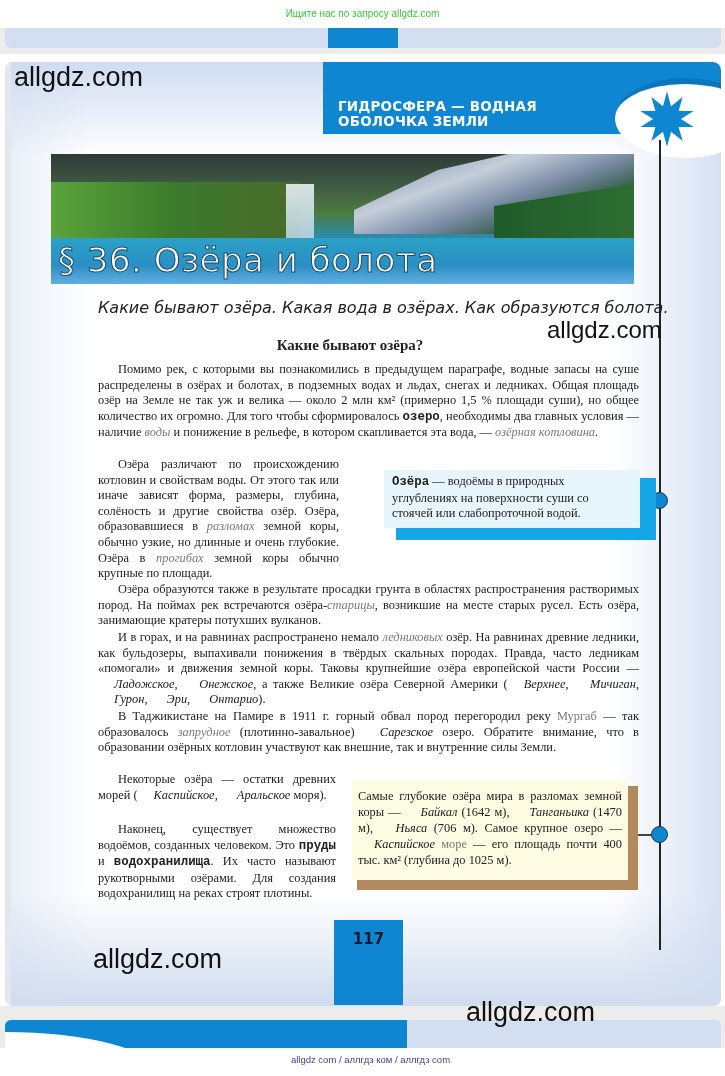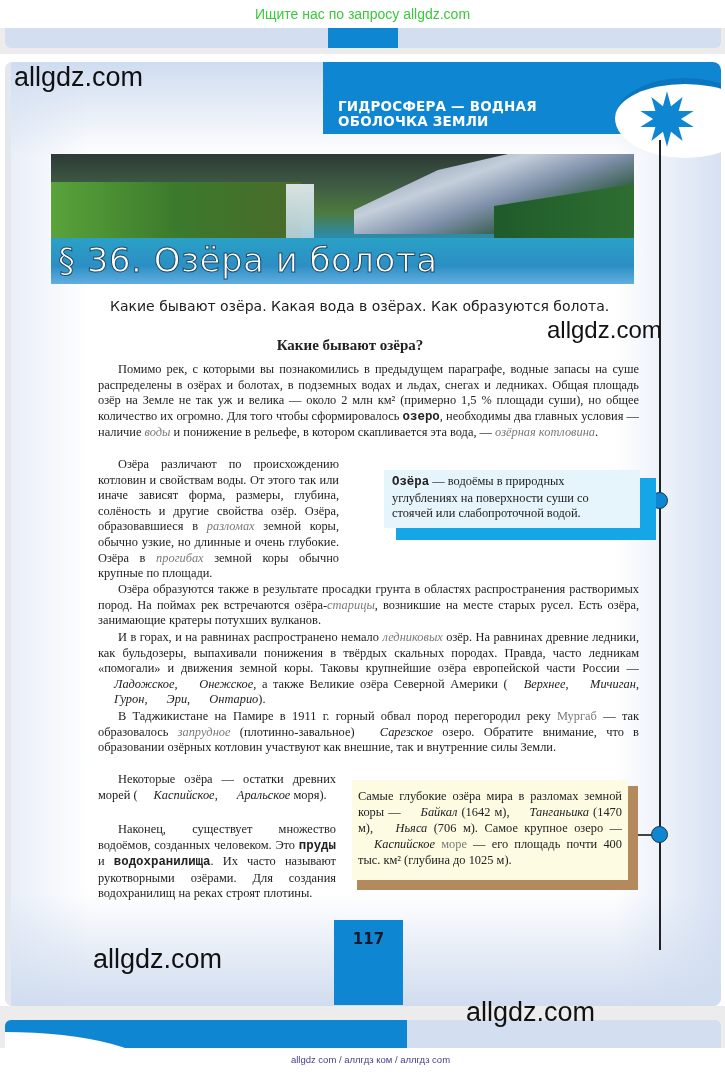--- a/index.html
+++ b/index.html
@@ -1,20 +1,20 @@
 <!DOCTYPE html>
 <html><head>
 <meta charset="utf-8">
 <style>
   * { box-sizing: border-box; margin: 0; padding: 0; }
   html, body { width: 725px; height: 1076px; overflow: hidden; background: #ffffff; }
   body { position: relative; font-family: "Liberation Serif", "DejaVu Serif", serif; color: #222; }
 
   .top-banner { position: absolute; left: 0; top: 0; width: 725px; height: 28px; background: #fff; text-align: center; }
-  .top-banner span { font-family: "Liberation Sans", sans-serif; font-size: 14px; color: #3cc83c; line-height: 28px; }
+  .top-banner span { font-family: "Liberation Sans", sans-serif; font-size: 10px; color: #3cc83c; line-height: 28px; }
 
   .prev-page { position: absolute; left: 0; top: 28px; width: 725px; height: 26px; background: #ececec; }
   .prev-page .strip { position: absolute; left: 5px; top: 0; width: 716px; height: 20px; background: #d3def0; border-radius: 0 0 6px 6px; }
   .prev-page .tab { position: absolute; left: 328px; top: 0; width: 70px; height: 20px; background: #0e86d2; }
 
   .page { position: absolute; left: 5px; top: 62px; width: 716px; height: 944px; border-radius: 8px;
           background: linear-gradient(90deg, #e8eef8 0%, #ffffff 12%, #ffffff 85%, #d7e1f3 100%); overflow: hidden; }
   .page::before { content: ""; position: absolute; left: 0; top: 0; width: 100%; height: 100%;
           background: linear-gradient(180deg, #cfdcf0 0%, rgba(255,255,255,0) 10%, rgba(255,255,255,0) 88%, #d0dcef 100%); pointer-events: none; }
   .gutter { position: absolute; left: 0; top: 0; width: 6px; height: 100%; background: #e4e8ee; }
@@ -39,21 +39,21 @@
           background: linear-gradient(160deg, #6c7fa0 0%, #c5cfdb 35%, #7d8ea8 55%, #1c4d2a 80%); clip-path: polygon(0 70%, 30% 20%, 55% 0, 100% 0, 100% 100%, 0 100%); }
   .hero .forest-l { position: absolute; left: 0; top: 28px; width: 250px; height: 58px; background: linear-gradient(90deg, #5aa33a, #3b7a2c 50%, #4a6a2a); }
   .hero .forest-r { position: absolute; right: 0; top: 30px; width: 140px; height: 55px; background: linear-gradient(90deg, #1f5b2b, #2e6e31); clip-path: polygon(0 40%, 100% 0, 100% 100%, 0 100%); }
   .hero .falls { position: absolute; left: 235px; top: 30px; width: 28px; height: 55px; background: linear-gradient(180deg, #e8f0f4, #b9d3df); opacity: 0.9; }
   .hero .water { position: absolute; left: 0; top: 84px; width: 100%; height: 46px; background: linear-gradient(180deg, #2aa1c6 0%, #2b8fc4 60%, #62aee0 100%); }
   .hero-title { position: absolute; left: 53px; top: 178px; font-family: "DejaVu Sans", sans-serif; font-size: 34px; color: #fff;
           letter-spacing: 0.5px; -webkit-text-stroke: 1px #1d4a6a; }
 
   .watermark { position: absolute; font-family: "Liberation Sans", sans-serif; color: #111; font-size: 27px; }
 
-  .subtitle { position: absolute; left: 98px; top: 298px; font-family: "DejaVu Sans", sans-serif; font-size: 14px; color: #222; margin-left: 12px; }
+  .subtitle { position: absolute; left: 98px; top: 298px; font-family: "DejaVu Sans", sans-serif; font-style: italic; font-size: 16px; color: #222; }
   .section-heading { position: absolute; left: 0; top: 336px; width: 690px; text-align: center; font-weight: bold; font-size: 15px; color: #222; padding-left: 0; }
 
   .para { position: absolute; font-size: 12.4px; line-height: 15.6px; text-align: justify; color: #222; }
   .para .ind { display: inline-block; width: 20px; }
   .term-i { font-style: italic; color: #7a7a7a; }
   .bi { font-style: italic; font-weight: normal; margin-left: 16px; }
   .b { font-weight: bold; font-family: Liberation Mono, monospace; }
 
   .def-box { position: absolute; left: 379px; top: 475px; width: 260px; height: 62px; }
   .def-box .shadow { position: absolute; left: 12px; top: 8px; width: 260px; height: 62px; background: #14a6e6; }

